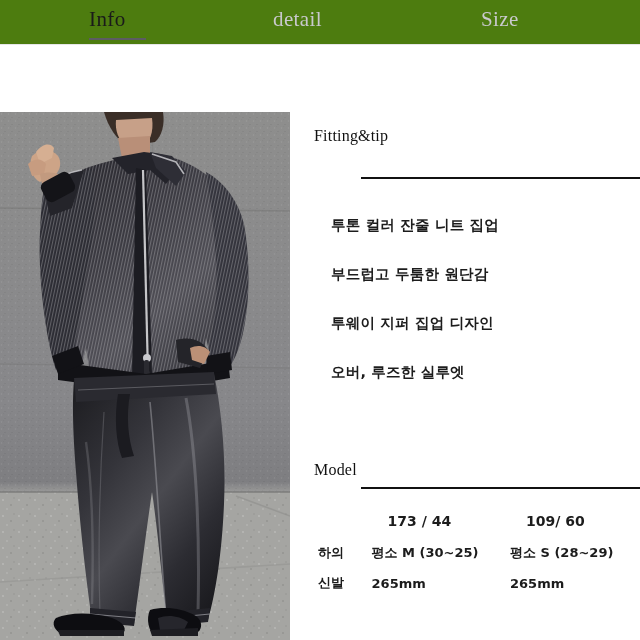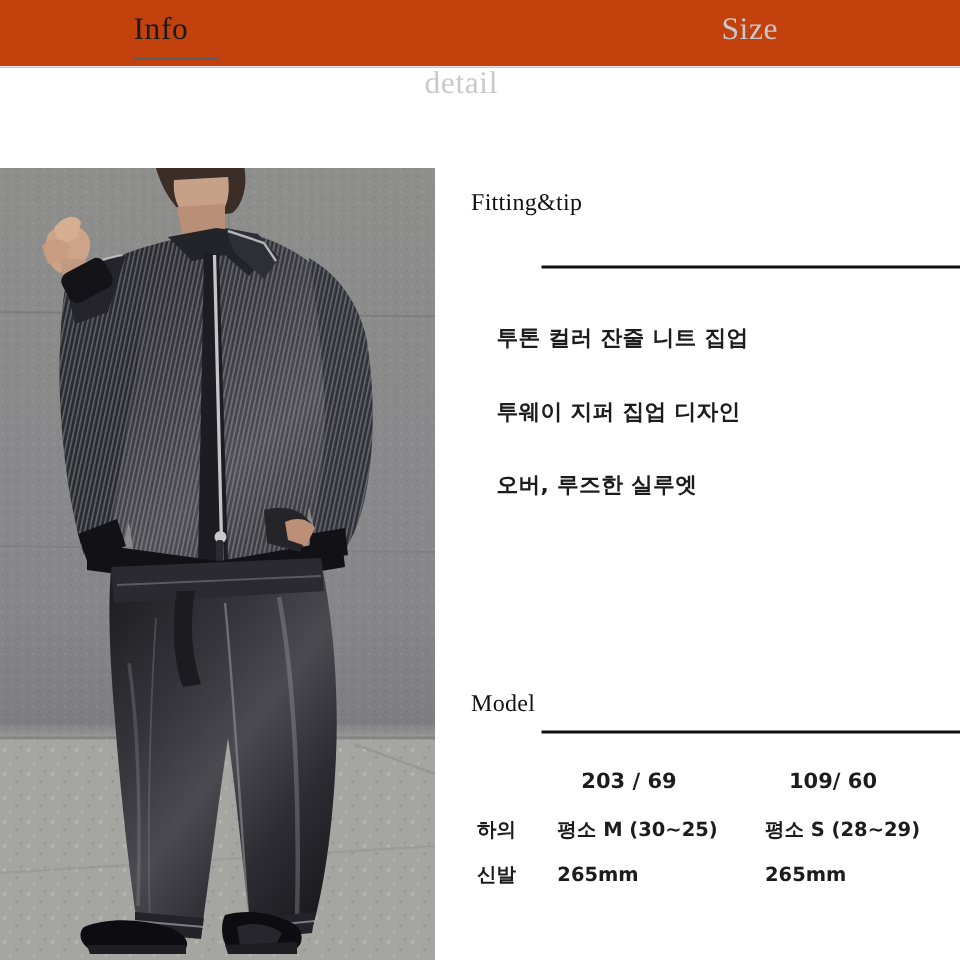--- a/index.html
+++ b/index.html
@@ -25,21 +25,21 @@
     background: #4d4d52;
   }
 
   
   .tabbar {
     position: absolute;
     left: 0;
     top: 0;
     width: 640px;
     height: 44px;
-    background: #c2410c;
+    background: #4d7c0f;
     border-bottom: 1px solid #e6e6e8;
   }
   .tab {
     position: absolute;
     top: 7px;
     font-family: "Liberation Serif", serif;
     font-size: 21px;
     letter-spacing: 0.4px;
     white-space: nowrap;
   }
@@ -50,23 +50,22 @@
   }
   .tab-info .tab-underline {
     position: absolute;
     left: 0;
     bottom: -3px;
     width: 57px;
     height: 2px;
     background: #5c5c62;
   }
   .tab-detail {
-    left: 283px;
+    left: 273px;
     color: #c9c9cd;
-    margin-top: 36px;
   }
   .tab-size {
     left: 481px;
     color: #c9c9cd;
   }
 
   
   .photo {
     position: absolute;
     left: 0px;
@@ -325,32 +324,33 @@
   </svg>
 </div>
 
 <div class="content">
 
   <div class="section-title title-fitting">Fitting&amp;tip</div>
   <div class="rule rule-fitting"></div>
 
   <div class="bullets">
     <div class="bullet">투톤 컬러 잔줄 니트 집업</div>
+    <div class="bullet">부드럽고 두툼한 원단감</div>
     <div class="bullet">투웨이 지퍼 집업 디자인</div>
     <div class="bullet">오버, 루즈한 실루엣</div>
   </div>
 
   <div class="section-title title-model">Model</div>
   <div class="rule rule-model"></div>
 
   <table class="model-table">
     <tbody>
       <tr class="head-row">
         <td class="col-label"></td>
-        <td class="col-a">203 / 69</td>
+        <td class="col-a">173 / 44</td>
         <td class="col-b">109/ 60</td>
       </tr>
       <tr class="body-row">
         <td class="col-label">하의</td>
         <td class="col-a">평소 M (30~25)</td>
         <td class="col-b">평소 S (28~29)</td>
       </tr>
       <tr class="body-row">
         <td class="col-label">신발</td>
         <td class="col-a">265mm</td>

